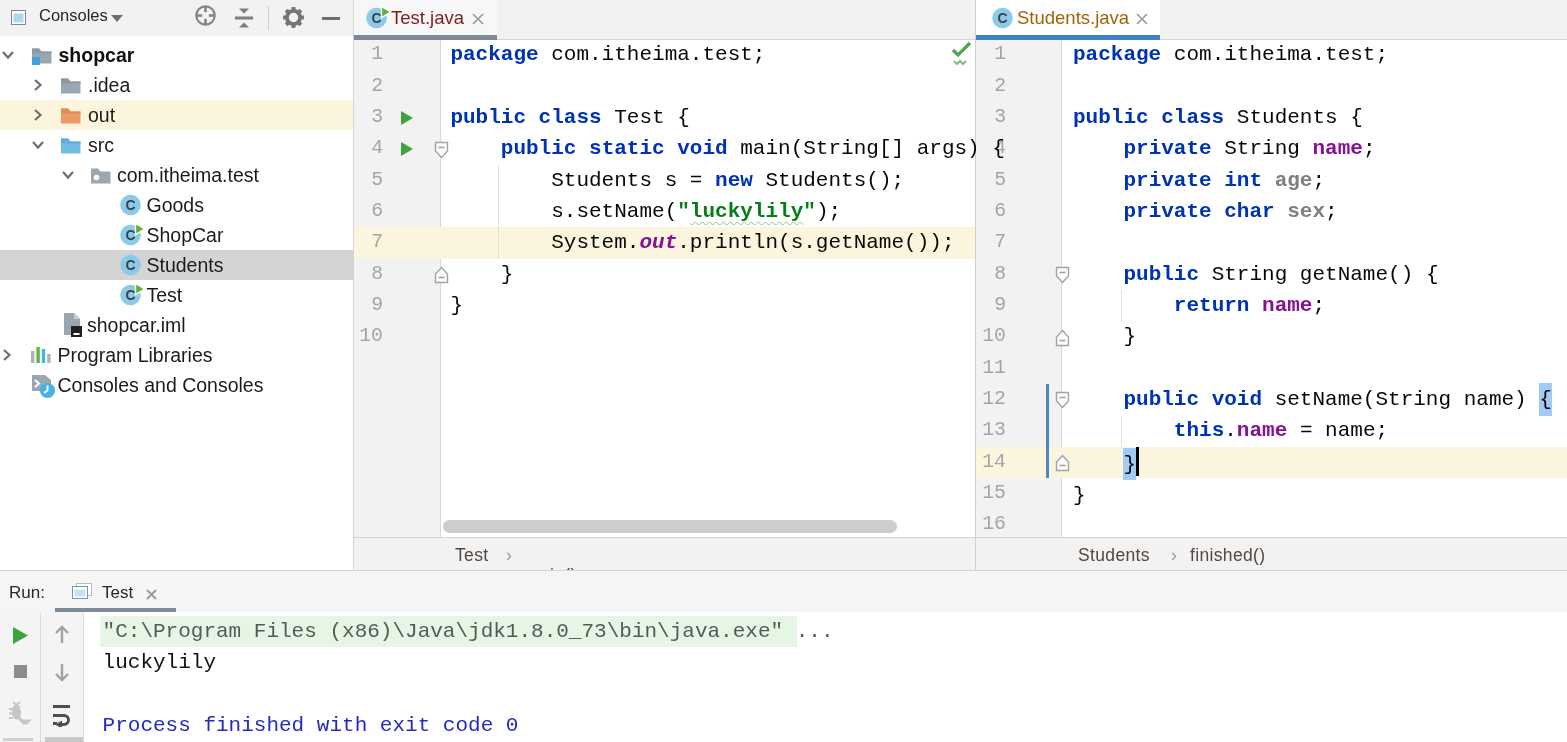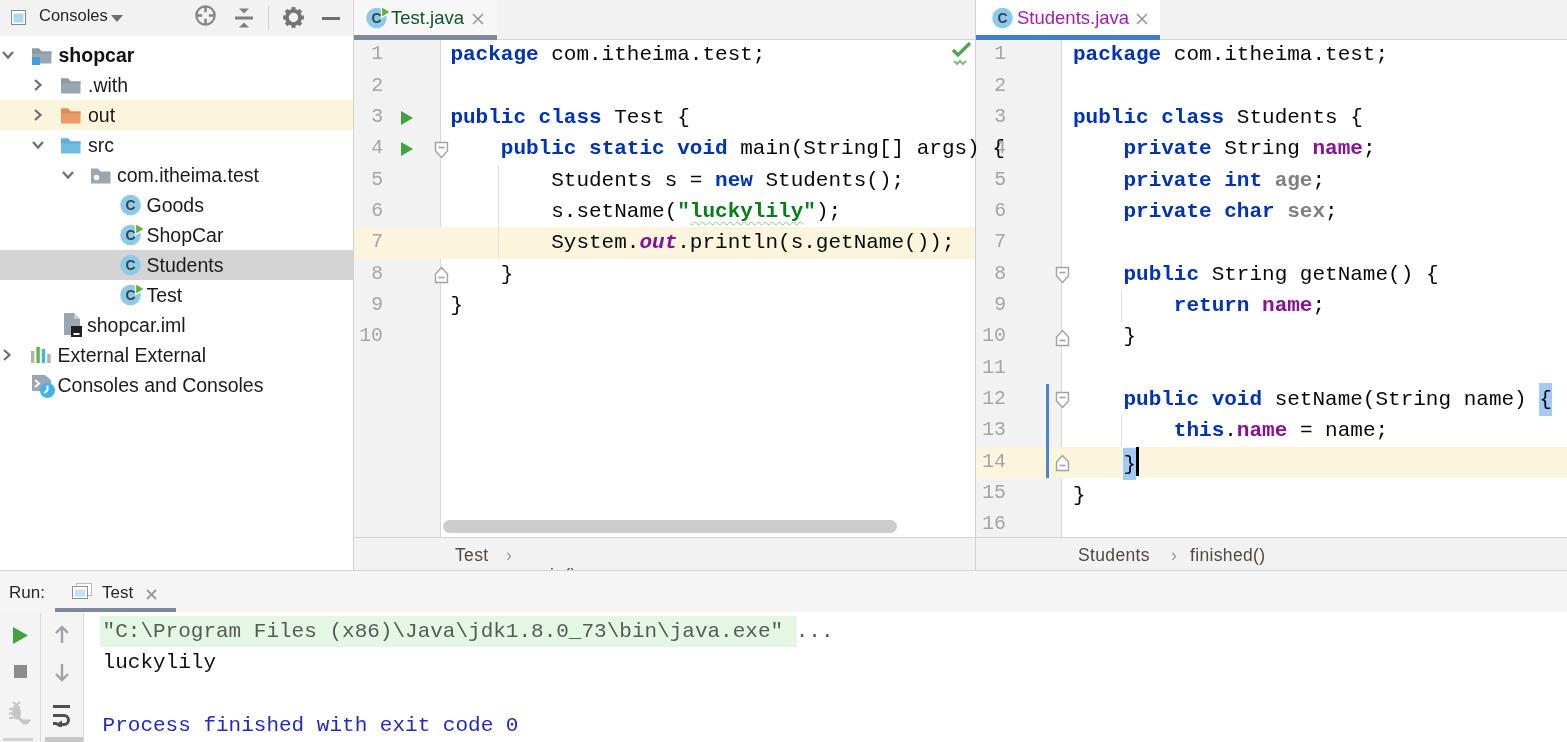--- a/index.html
+++ b/index.html
@@ -90,21 +90,21 @@
  <span class="lbl" style="left:58.5px;font-weight:bold;color:#111">shopcar</span>
 </div>
 <div class="trow" style="top:69.5px">
  <svg style="left:32px;top:8px" width="12" height="14">
       <polyline points="3,2 8.5,7 3,12" fill="none" stroke="#6e6e6e" stroke-width="2.2"></polyline>
     </svg>
  <svg style="left:60px;top:4px" width="23" height="22" viewBox="0 0 23 22">
       <path d="M1,4.5 h7 l2.5,3 h10 v12 h-19.5 z" fill="#9aa7b0"></path>
       <path d="M1,4.5 h7 l2.5,3 h10 v2 h-19.5 z" fill="#8d9aa3"></path>
     </svg>
- <span class="lbl" style="left:88px">.with</span>
+ <span class="lbl" style="left:88px">.idea</span>
 </div>
 <div class="trow" style="top:99.5px">
  <svg style="left:32px;top:8px" width="12" height="14">
       <polyline points="3,2 8.5,7 3,12" fill="none" stroke="#6e6e6e" stroke-width="2.2"></polyline>
     </svg>
  <svg style="left:60px;top:4px" width="23" height="22" viewBox="0 0 23 22">
       <path d="M1,4.5 h7 l2.5,3 h10 v12 h-19.5 z" fill="#ec9a66"></path>
       <path d="M1,4.5 h7 l2.5,3 h10 v2 h-19.5 z" fill="#e08c58"></path>
     </svg>
  <span class="lbl" style="left:88px">out</span>
@@ -171,21 +171,21 @@
 <div class="trow" style="top:339.5px">
  <svg style="left:1px;top:8px" width="12" height="14">
       <polyline points="3,2 8.5,7 3,12" fill="none" stroke="#6e6e6e" stroke-width="2.2"></polyline>
     </svg>
  <svg style="left:30px;top:4px" width="23" height="22" viewBox="0 0 23 22">
       <rect x="1" y="7" width="3.4" height="12" fill="#afb1b3"></rect>
       <rect x="6.4" y="3" width="3.4" height="16" fill="#62b543"></rect>
       <rect x="11.8" y="5" width="3.4" height="14" fill="#40b6e0"></rect>
       <rect x="17.2" y="10" width="3.4" height="9" fill="#afb1b3"></rect>
     </svg>
- <span class="lbl" style="left:57.5px">External External</span>
+ <span class="lbl" style="left:57.5px">Program Libraries</span>
 </div>
 <div class="trow" style="top:369.5px">
  <svg style="left:30px;top:3px" width="26" height="26" viewBox="0 0 26 26">
       <path d="M2,2 h13 l6,5 v11 h-19 z" fill="#9aa7b0"></path>
       <polyline points="5,7 9,10.5 5,14" fill="none" stroke="#fff" stroke-width="2"></polyline>
       <circle cx="17.5" cy="17.5" r="7.6" fill="#45b1e6"></circle>
       <line x1="17.5" y1="17.5" x2="17.5" y2="12.5" stroke="#fff" stroke-width="2"></line>
       <line x1="17.5" y1="17.5" x2="14" y2="20" stroke="#fff" stroke-width="2"></line>
     </svg>
  <span class="lbl" style="left:57.5px">Consoles and Consoles</span>
@@ -195,32 +195,32 @@
 <div class="abs" style="left:354px;top:0px;width:621px;height:39px;background:#f2f2f2;border-bottom:1px solid #d6d6d6"></div>
 <div class="abs" style="left:976px;top:0px;width:591px;height:39px;background:#f2f2f2;border-bottom:1px solid #d6d6d6"></div>
 
 <div class="abs" style="left:354px;top:0px;width:143px;height:35px;background:#f7f7f7"></div>
 <div class="abs" style="left:354px;top:35px;width:143px;height:5px;background:#7e8a97"></div>
 <svg class="abs" style="left:365px;top:7px" width="26" height="22" viewBox="0 0 26 22">
     <circle cx="11.5" cy="11" r="10.3" fill="#8bcbe9"></circle>
     <text x="11.5" y="16" text-anchor="middle" font-family="Liberation Sans" font-size="14" font-weight="bold" fill="#3a4247">C</text>
     <polygon points="16.5,-0.5 25.5,5 16.5,10.5" fill="#5fb235" stroke="#fff" stroke-width="1.3"></polygon>
   </svg>
-<div class="abs" style="left:391px;top:7px;font-size:18.5px;color:#14532d">Test.java</div>
+<div class="abs" style="left:391px;top:7px;font-size:18.5px;color:#7f1d1d">Test.java</div>
 <svg class="abs" style="left:471px;top:12px" width="14" height="14">
     <path d="M2,2 L12,12 M12,2 L2,12" stroke="#9a9a9a" stroke-width="1.7"></path>
   </svg>
 
 <div class="abs" style="left:976px;top:0px;width:184px;height:35px;background:#ffffff"></div>
 <div class="abs" style="left:976px;top:35px;width:184px;height:5px;background:#3f81c6"></div>
 <svg class="abs" style="left:991px;top:7px" width="22" height="22" viewBox="0 0 22 22">
     <circle cx="11.5" cy="11" r="10.3" fill="#8bcbe9"></circle>
     <text x="11.5" y="16" text-anchor="middle" font-family="Liberation Sans" font-size="14" font-weight="bold" fill="#3a4247">C</text>
   </svg>
-<div class="abs" style="left:1017px;top:7px;font-size:18.5px;color:#a21caf">Students.java</div>
+<div class="abs" style="left:1017px;top:7px;font-size:18.5px;color:#a16207">Students.java</div>
 <svg class="abs" style="left:1135px;top:12px" width="14" height="14">
     <path d="M2,2 L12,12 M12,2 L2,12" stroke="#9a9a9a" stroke-width="1.7"></path>
   </svg>
 
 
 
 <div class="abs" style="left:354px;top:40px;width:86px;height:497px;background:#f2f2f2;border-right:1px solid #d8d8d8"></div>
 
 <div class="abs" style="left:976px;top:40px;width:85px;height:497px;background:#f2f2f2;border-right:1px solid #d8d8d8"></div>
 

